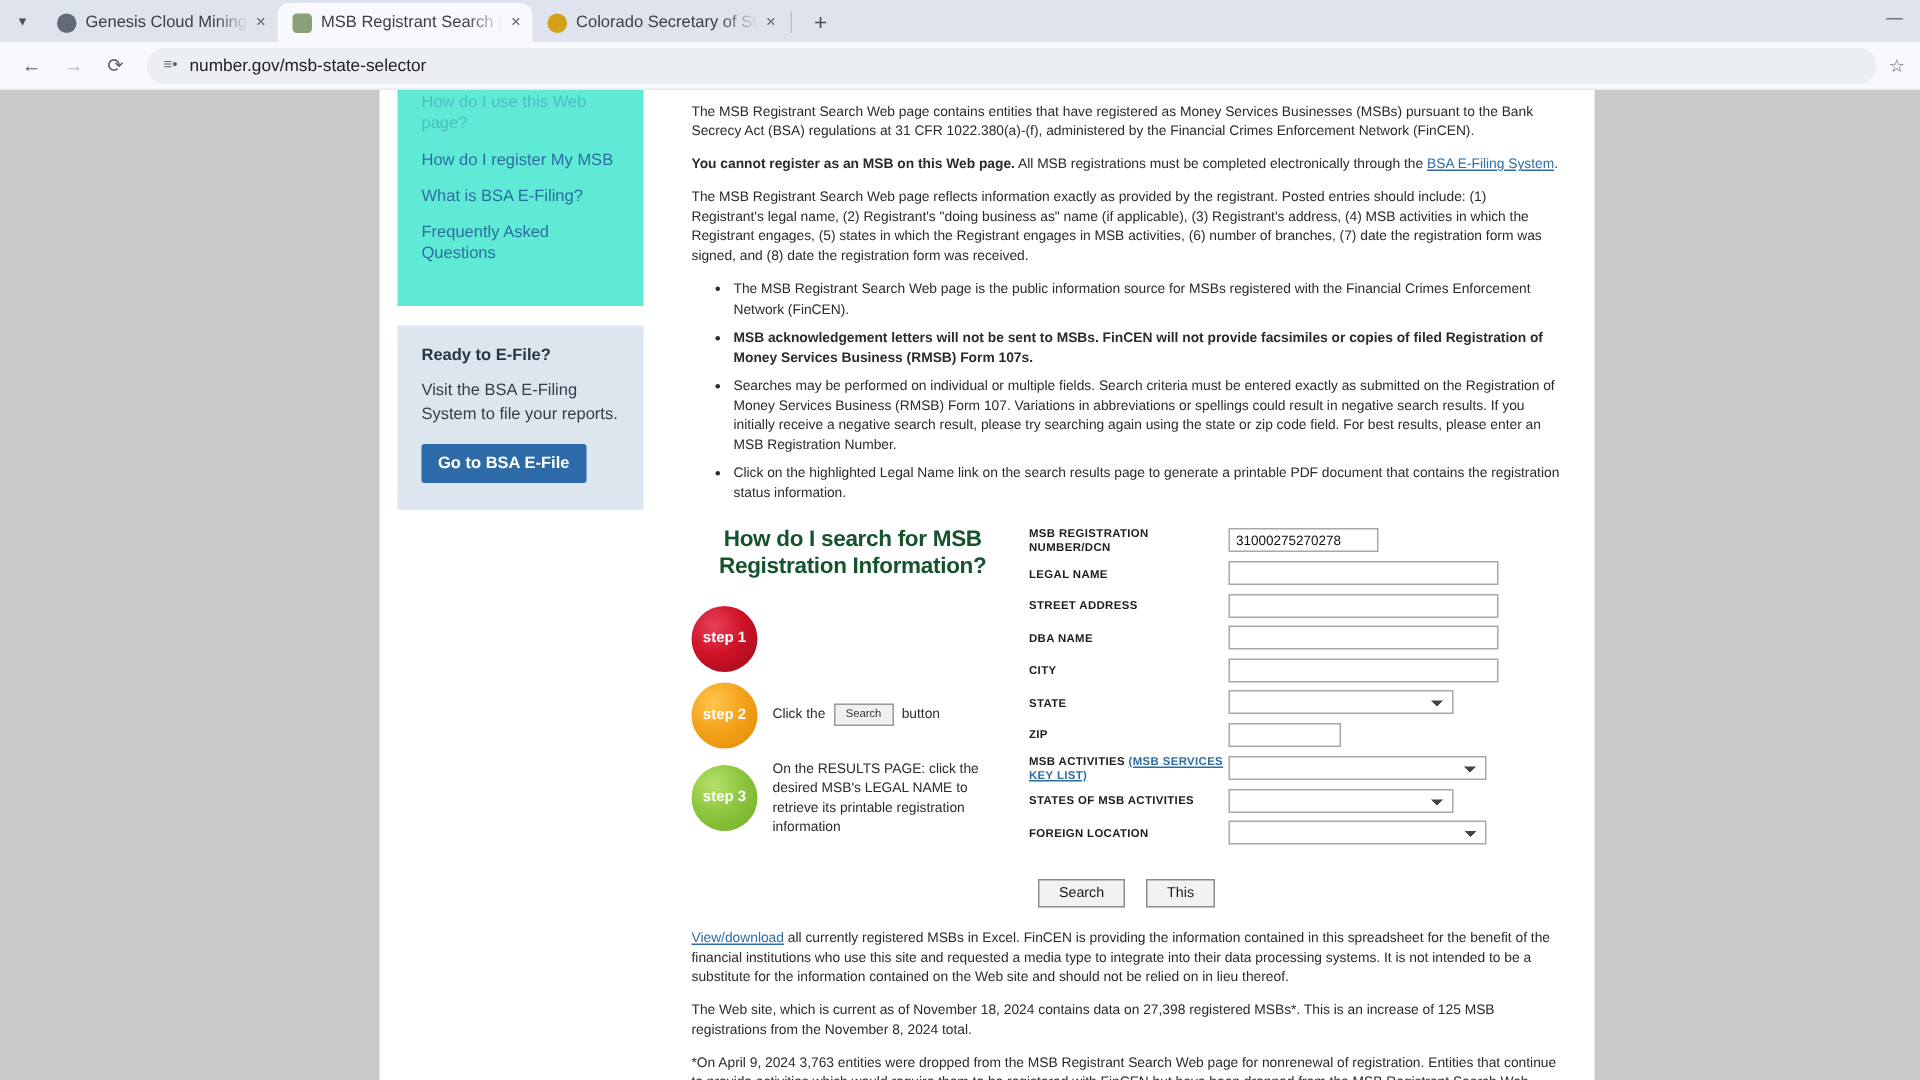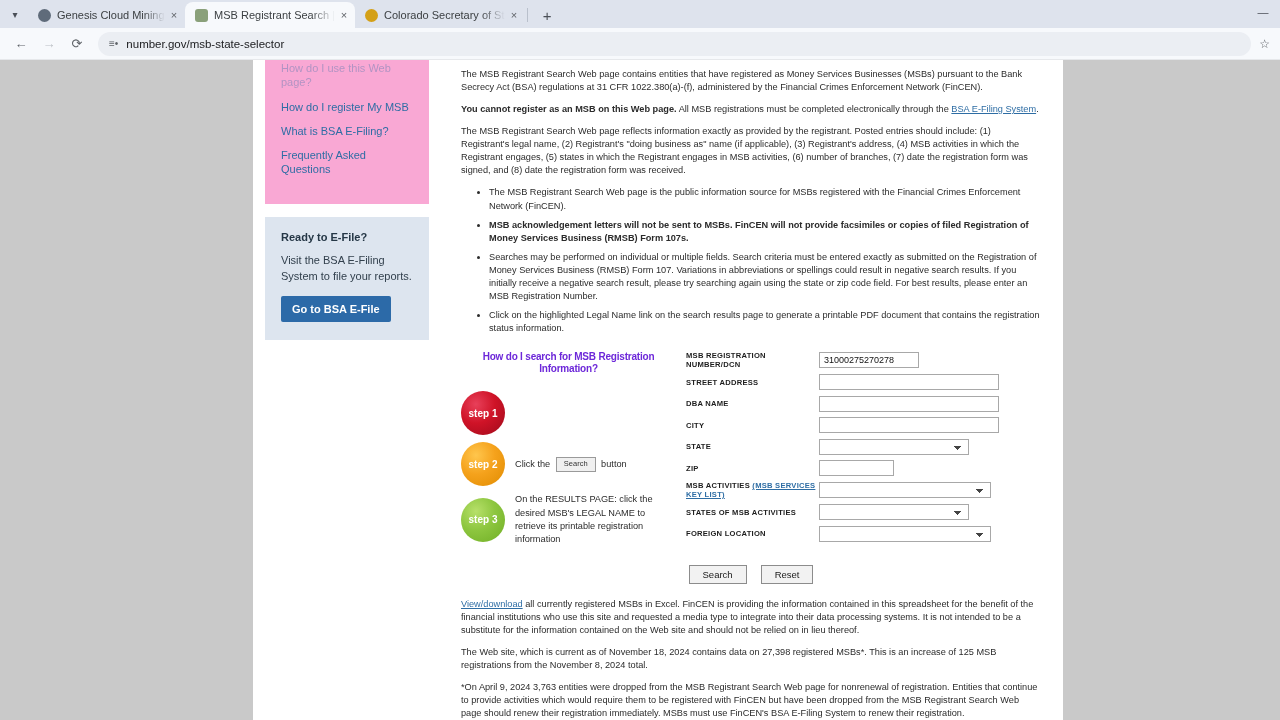--- a/index.html
+++ b/index.html
@@ -60,21 +60,21 @@
   .viewport { flex:1; background:#c9c9c9; position:relative; overflow:hidden; }
   .page {
     position:absolute; left:253px; top:0; width:810px; min-height:720px;
     background:#ffffff;
   }
   .page-inner { display:flex; padding:0 0 0 0; }
 
   
   .sidebar { width:186px; flex:0 0 186px; padding:0 10px 0 12px; }
   .side-links {
-    background:#f9a8d4; padding:8px 16px 22px 16px; margin-top:-12px;
+    background:#5eead4; padding:8px 16px 22px 16px; margin-top:-12px;
   }
   .side-links a {
     display:block; color:#2e6da4; font-size:11px; text-decoration:none;
     padding:5px 0; line-height:1.3;
   }
   .side-links a.cut { opacity:.35; }
   .efile-box {
     background:#dde5ef; margin-top:13px; padding:14px 16px 18px 16px;
   }
   .efile-box h4 { margin:0 0 10px 0; font-size:11px; color:#253746; font-weight:bold; }
@@ -89,21 +89,21 @@
   .main p { font-size:9.2px; line-height:1.42; color:#2b2b2b; margin:0 0 9px 0; text-align:left; }
   .main a.inline { color:#2e6da4; text-decoration:underline; }
   .bold { font-weight:bold; }
   ul.bullets { margin:2px 0 12px 0; padding-left:28px; }
   ul.bullets li { font-size:9.2px; line-height:1.42; color:#2b2b2b; margin-bottom:6px; }
 
   
   .search-section { display:flex; gap:10px; margin-top:6px; }
   .howto { width:215px; flex:0 0 215px; padding-top:4px; }
   .howto h2 {
-    font-size:10px; font-weight:bold; color:#6d28d9; margin:0 0 16px 0; line-height:1.22;
+    font-size:15px; font-weight:bold; color:#14532d; margin:0 0 16px 0; line-height:1.22;
     text-align:center; letter-spacing:-0.2px;
   }
   .steps { display:flex; flex-direction:column; gap:7px; }
   .step-row { display:flex; align-items:center; gap:10px; min-height:44px; }
   .circle {
     width:44px; height:44px; flex:0 0 44px; border-radius:50%; position:relative;
     display:flex; align-items:center; justify-content:center;
     color:#ffffff; font-size:10px; font-weight:bold;
   }
   .circle.red   { background:radial-gradient(circle at 34% 30%, #e8405a 0%, #cf1327 45%, #9e0a1b 100%); }
@@ -251,20 +251,24 @@
               </div>
             </div>
 
             <div class="form-col">
 
               <div class="frow">
                 <div class="flabel">MSB REGISTRATION NUMBER/DCN</div>
                 <input class="fin w-reg" type="text" value="31000275270278" style="">
               </div>
 
+              <div class="frow">
+                <div class="flabel">LEGAL NAME</div>
+                <input class="fin w-full" type="text" value="" style="">
+              </div>
 
               <div class="frow">
                 <div class="flabel">STREET ADDRESS</div>
                 <input class="fin w-full" type="text" value="" style="">
               </div>
 
               <div class="frow">
                 <div class="flabel">DBA NAME</div>
                 <input class="fin w-full" type="text" value="" style="">
               </div>
@@ -297,21 +301,21 @@
               <div class="frow">
                 <div class="flabel">FOREIGN LOCATION</div>
                 <select class="fsel wide"><option></option></select>
               </div>
 
             </div>
           </div>
 
           <div class="action-row">
             <button class="act-btn">Search</button>
-            <button class="act-btn">Reset</button>
+            <button class="act-btn">This</button>
           </div>
 
           <p><a href="#" class="inline">View/download</a><span> all currently registered MSBs in Excel. FinCEN is providing the information contained in this spreadsheet for the benefit of the financial institutions who use this site and requested a media type to integrate into their data processing systems. It is not intended to be a substitute for the information contained on the Web site and should not be relied on in lieu thereof.</span></p>
 
           <p>The Web site, which is current as of November 18, 2024 contains data on 27,398 registered MSBs*. This is an increase of 125 MSB registrations from the November 8, 2024 total.</p>
 
           <p>*On April 9, 2024 3,763 entities were dropped from the MSB Registrant Search Web page for nonrenewal of registration. Entities that continue to provide activities which would require them to be registered with FinCEN but have been dropped from the MSB Registrant Search Web page should renew their registration immediately. MSBs must use FinCEN's BSA E-Filing System to renew their registration.</p>
 
         </div>
       </div>

